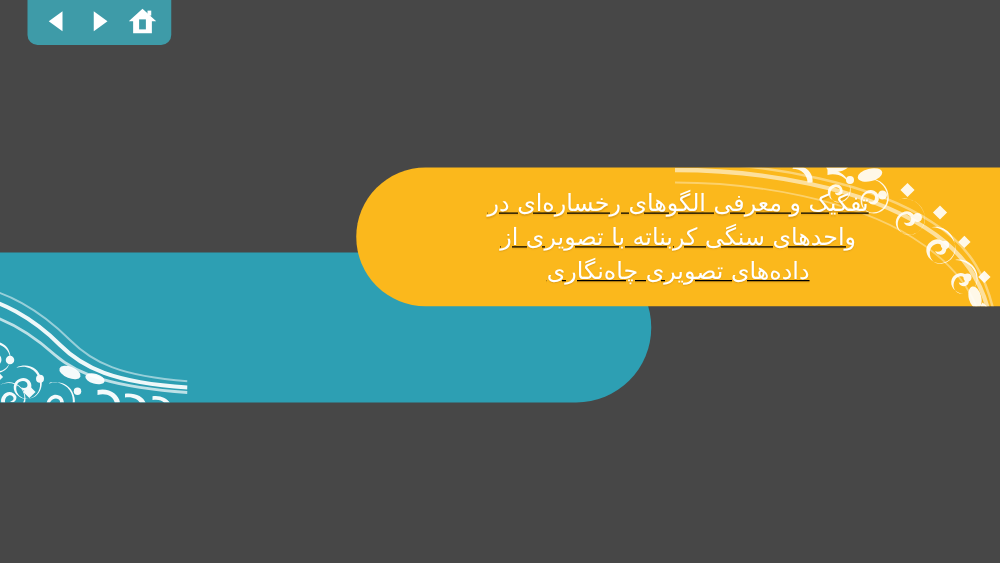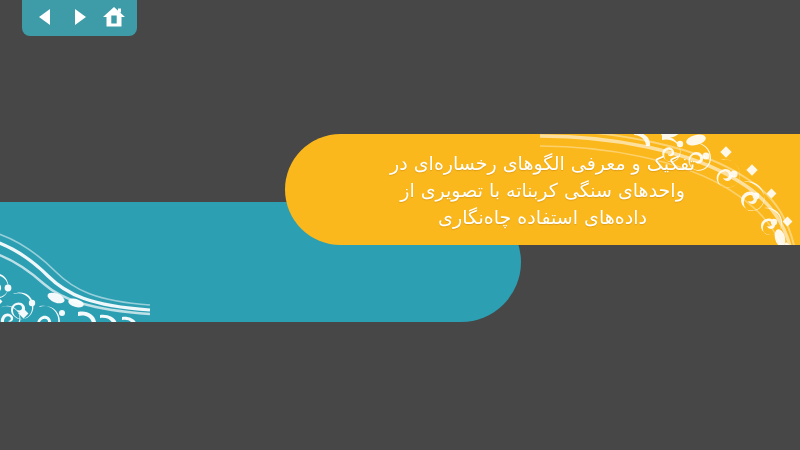--- a/index.html
+++ b/index.html
@@ -94,20 +94,21 @@
     top: 0;
     bottom: 0;
     z-index: 30;
     display: flex;
     flex-direction: column;
     align-items: center;
     justify-content: center;
     direction: rtl;
     padding-top: 2px;
     box-sizing: border-box;
+    text-decoration: underline;
   }
   .title-line {
     color: #ffffff;
     font-size: 19px;
     line-height: 27px;
     font-weight: normal;
     text-align: center;
     direction: rtl;
     unicode-bidi: embed;
     white-space: nowrap;
@@ -176,21 +177,21 @@
         <ellipse cx="130" cy="-1" rx="9" ry="4.5" transform="rotate(-8 130 -1)"></ellipse>
         <ellipse cx="240" cy="104" rx="5" ry="9" transform="rotate(-14 240 104)"></ellipse>
         <path d="M246,108 c6,4 9,10 9,16 l-4,0 c0,-5 -3,-10 -7,-13 z"></path>
       </g>
     </svg>
   </div>
 
   <div id="title-block" style="left:285px; top:134px; width:515px; height:111px;">
     <div class="title-line">تفکیک و معرفی الگوهای رخساره‌ای در</div>
     <div class="title-line">واحدهای سنگی کربناته با تصویری از</div>
-    <div class="title-line">داده‌های استفاده چاه‌نگاری</div>
+    <div class="title-line">داده‌های تصویری چاه‌نگاری</div>
   </div>
 
   <div id="navbar">
 
     <div class="navbtn">
       <svg width="20" height="20" viewBox="0 0 20 20">
         <path d="M15 2 L15 18 L4 10 Z" fill="#ffffff"></path>
       </svg>
     </div>
 

